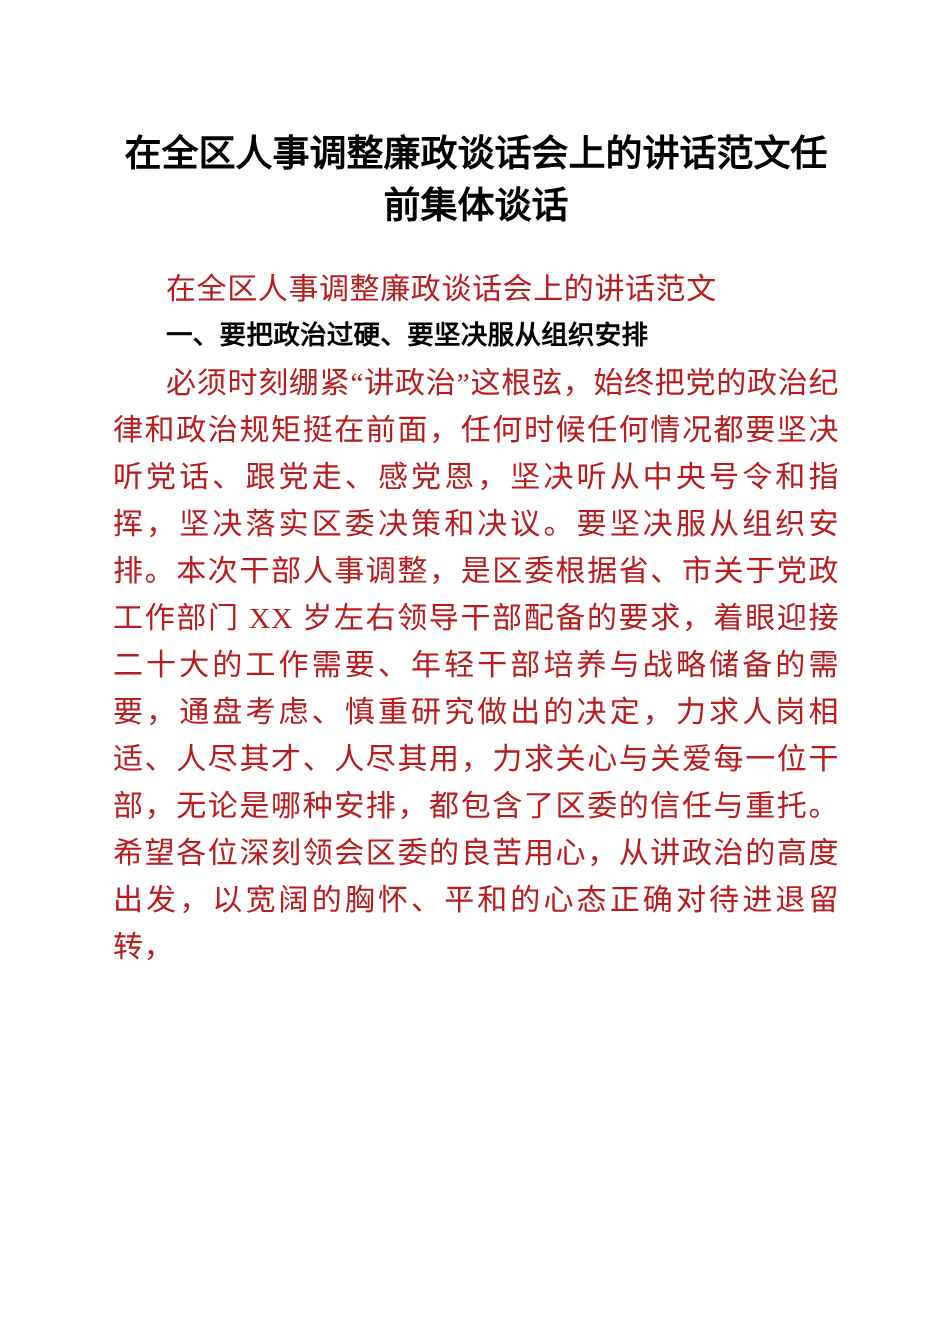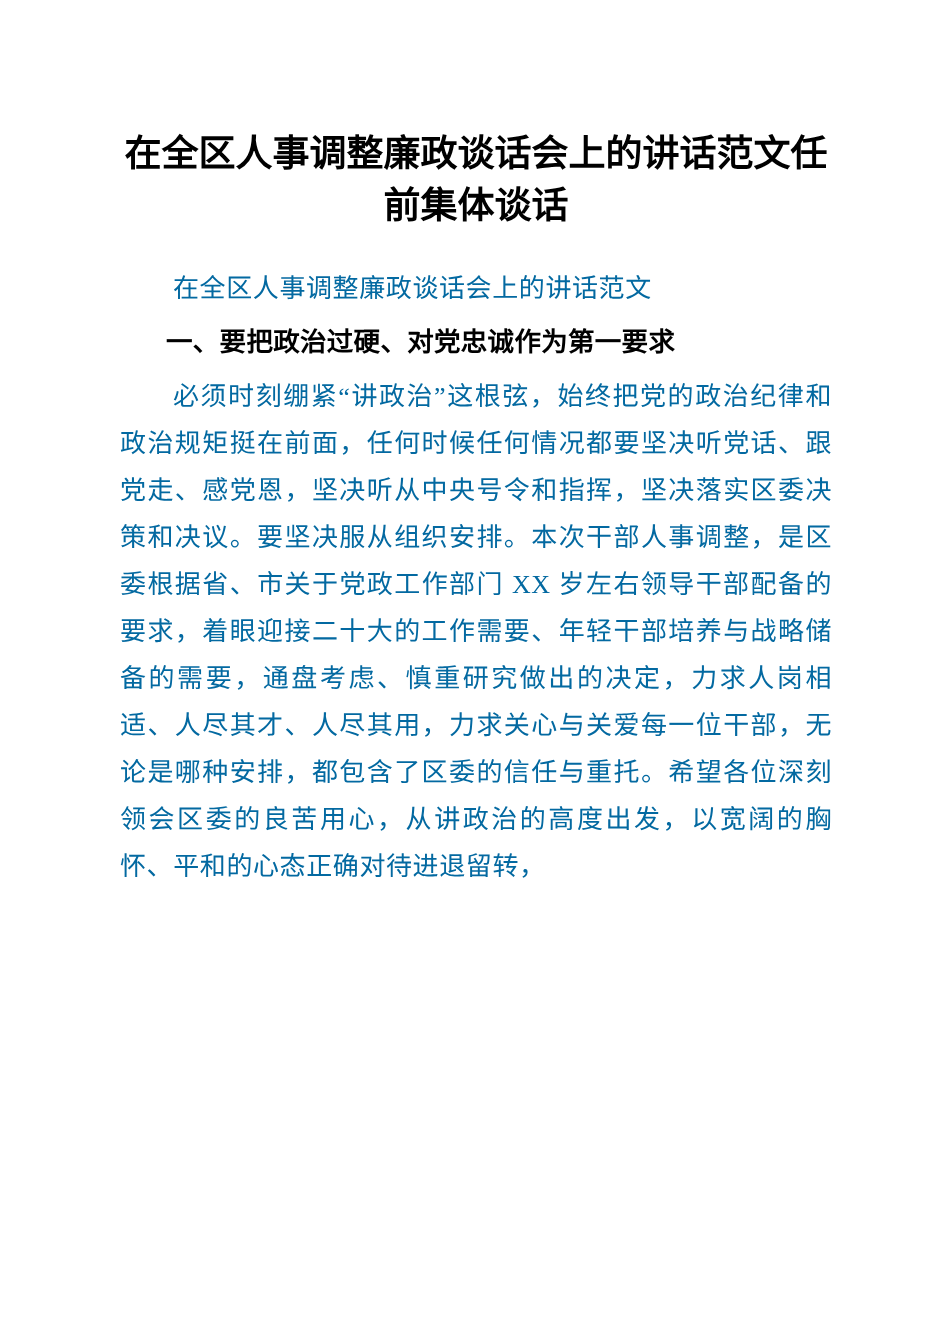--- a/index.html
+++ b/index.html
@@ -37,24 +37,24 @@
     color: #000000;
     margin: 0;
     padding-top: 128px;
     letter-spacing: 0px;
     word-break: break-all;
   }
 
   
   .para {
     font-family: "Liberation Serif", "DejaVu Serif", serif;
-    font-size: 26px;
+    font-size: 30px;
     line-height: 47px;
-    color: #0369a1;
-    margin: 7px;
+    color: #b91c1c;
+    margin: 0;
     text-align: justify;
     text-justify: inter-ideograph;
     text-indent: 53px;
     word-break: break-all;
     letter-spacing: 0.6px;
   }
 
   .para.first-para {
     margin-top: 33px;
   }
@@ -79,18 +79,18 @@
 <div class="page">
   <div class="content">
 
     <h1 class="doc-title">
       <span>在全区人事调整廉政谈话会上的讲话范文任前</span><span>集体谈话</span>
     </h1>
 
     <p class="para first-para">在全区人事调整廉政谈话会上的讲话范文</p>
 
 
-    <h2 class="section-heading">一、要把政治过硬、对党忠诚作为第一要求</h2>
+    <h2 class="section-heading">一、要把政治过硬、要坚决服从组织安排</h2>
 
     <p class="para">必须时刻绷紧“讲政治”这根弦，始终把党的政治纪律和政治规矩挺在前面，任何时候任何情况都要坚决听党话、跟党走、感党恩，坚决听从中央号令和指挥，坚决落实区委决策和决议。要坚决服从组织安排。本次干部人事调整，是区委根据省、市关于党政工作部门 XX 岁左右领导干部配备的要求，着眼迎接二十大的工作需要、年轻干部培养与战略储备的需要，通盘考虑、慎重研究做出的决定，力求人岗相适、人尽其才、人尽其用，力求关心与关爱每一位干部，无论是哪种安排，都包含了区委的信任与重托。希望各位深刻领会区委的良苦用心，从讲政治的高度出发，以宽阔的胸怀、平和的心态正确对待进退留转，</p>
 
   </div>
 </div>
 
 </body></html>

